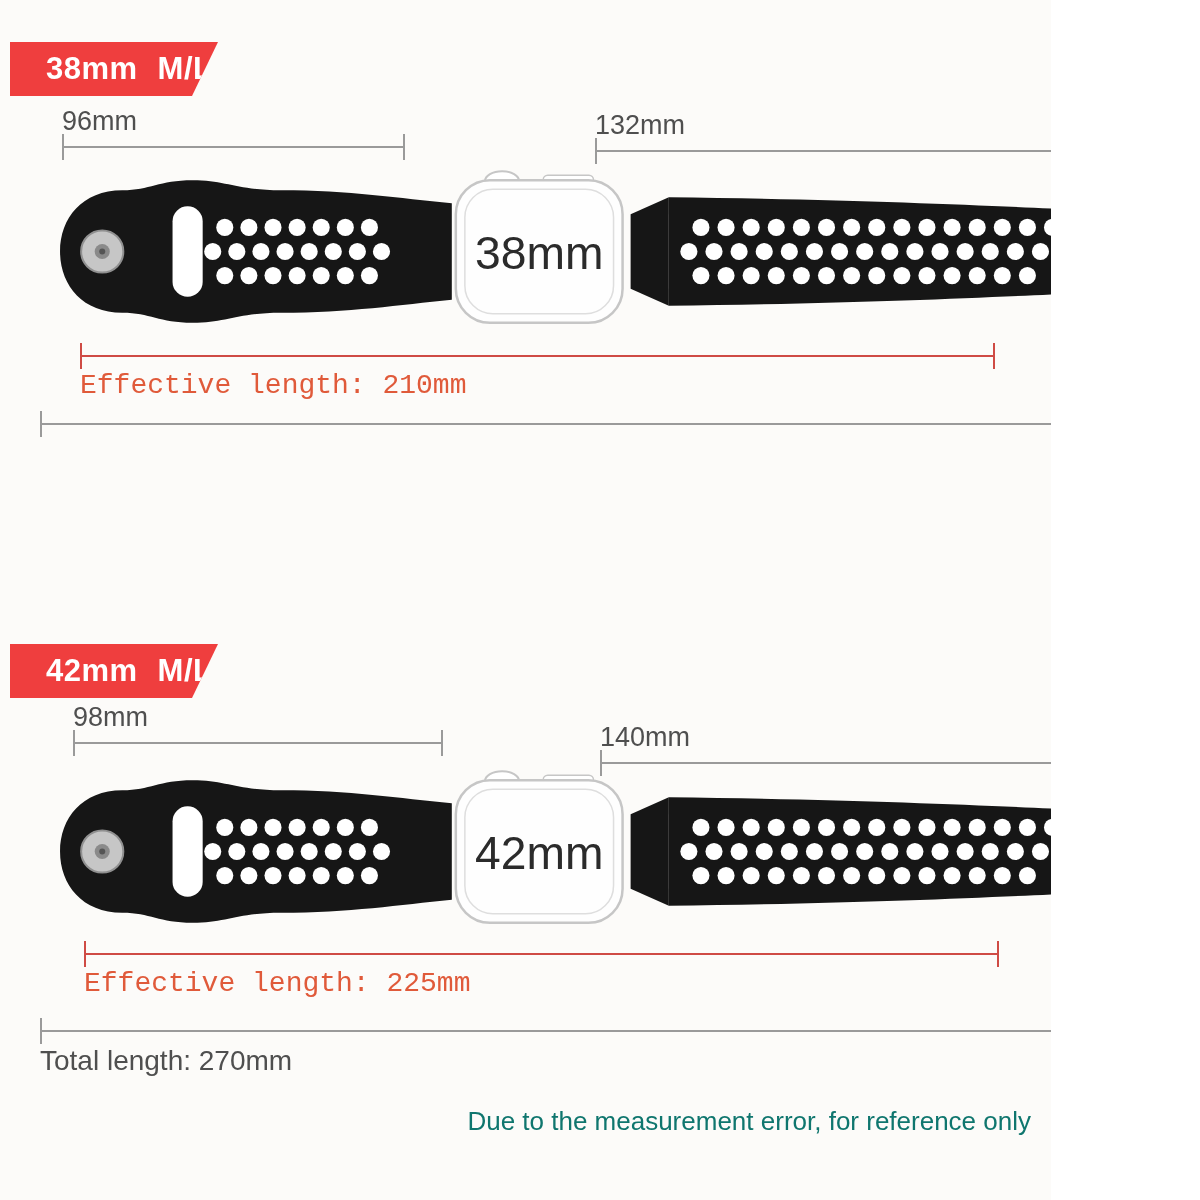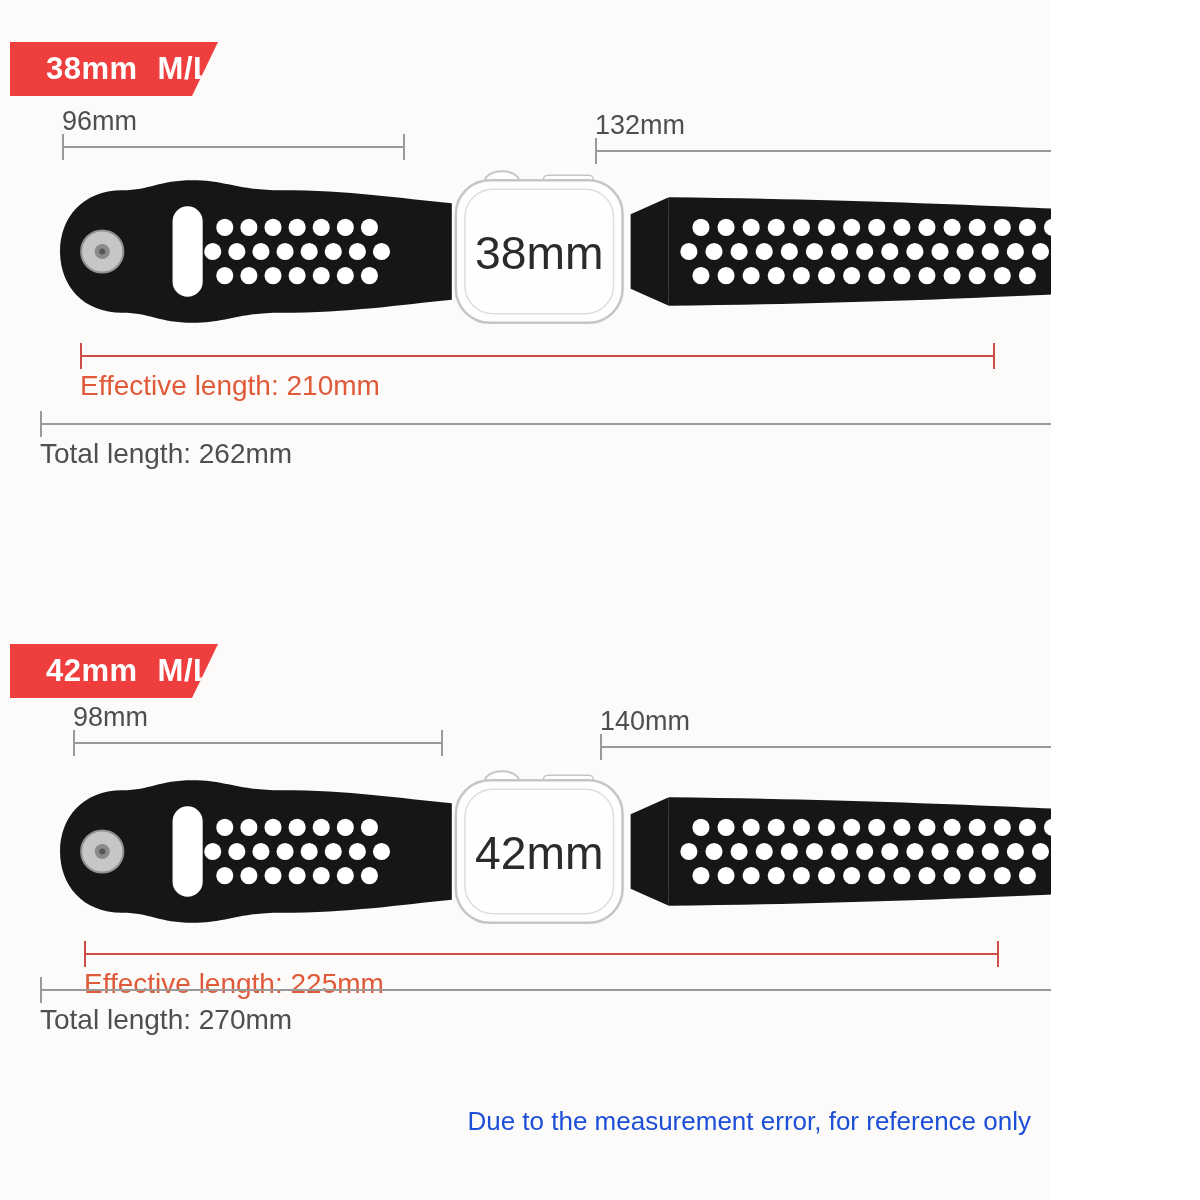--- a/index.html
+++ b/index.html
@@ -23,25 +23,25 @@
   .dim-rule{position:relative;height:2px;background:var(--lc);}
   .dim-rule::before,.dim-rule::after{
     content:"";position:absolute;top:-12px;width:2px;height:26px;background:var(--lc);
   }
   .dim-rule::before{left:0;}
   .dim-rule::after{right:0;}
   .dim.above .dim-rule{margin-top:8px;}
   .dim.below{padding-top:13px;}
   .dim.below .dim-label{margin-top:12px;}
   .dim.red{--lc:#cf4b45;}
-  .dim.red .dim-label{color:#e05a3a;font-size:28px;}
+  .dim.red .dim-label{color:#e05a3a;font-size:28px;font-family:Liberation Mono, monospace;}
   .dim.total .dim-label{font-size:28px;}
   .band{position:absolute;left:52px;}
   .disclaimer{
-    position:absolute;right:20px;top:1106px;font-size:26px;color:#1d4ed8;white-space:nowrap;text-align:right;
+    position:absolute;right:20px;top:1106px;font-size:26px;color:#0f766e;white-space:nowrap;text-align:right;
   }
   svg text{font-family:"Liberation Sans", sans-serif;}
 </style>
 </head>
 <body>
 
 <div id="canvas">
 
   <div>
     <div class="badge" style="top:42px;">
@@ -146,35 +146,34 @@
           <circle cx="971" cy="105" r="8.5" fill="#ffffff"></circle>
         </g>
     </svg>
 
     <div class="dim below red" style="left:80px;top:342px;width:915px;">
       <div class="dim-rule"></div>
       <div class="dim-label">Effective length: 210mm</div>
     </div>
     <div class="dim below total" style="left:40px;top:410px;width:1118px;">
       <div class="dim-rule"></div>
-      <div class="dim-label">Total length: 262mm</div>
     </div>
   </div>
 
   <div>
     <div class="badge" style="top:644px;">
       <span>42mm</span>
       <span>M/L</span>
     </div>
 
     <div class="dim above" style="left:73px;top:700px;width:370px;">
       <div class="dim-label">98mm</div>
       <div class="dim-rule"></div>
     </div>
-    <div class="dim above" style="left:600px;top:704px;width:550px;">
+    <div class="dim above" style="left:600px;top:720px;width:550px;">
       <div class="dim-label">140mm</div>
       <div class="dim-rule"></div>
     </div>
 
     <svg class="band band-svg" style="top:770px;" width="1105" height="163" viewBox="0 0 1100 162">
       <path fill="#161616" d="M70,20 C30,20 8,48 8,81 C8,114 30,142 70,142 C98,142 106,152 140,152 C174,152 184,142 228,142
            C296,142 346,134 398,129 L398,33 C346,28 296,20 228,20 C184,20 174,10 140,10 C106,10 98,20 70,20 Z"></path>
       <rect x="120" y="36" width="30" height="90" rx="15" fill="#ffffff"></rect>
       <circle cx="50" cy="81" r="21" fill="#c6c6c6" stroke="#909090" stroke-width="2"></circle>
       <circle cx="50" cy="81" r="7.5" fill="#8a8a8a"></circle>
@@ -257,20 +256,20 @@
           <circle cx="921" cy="105" r="8.5" fill="#ffffff"></circle>
           <circle cx="946" cy="105" r="8.5" fill="#ffffff"></circle>
           <circle cx="971" cy="105" r="8.5" fill="#ffffff"></circle>
         </g>
     </svg>
 
     <div class="dim below red" style="left:84px;top:940px;width:915px;">
       <div class="dim-rule"></div>
       <div class="dim-label">Effective length: 225mm</div>
     </div>
-    <div class="dim below total" style="left:40px;top:976px;width:1118px;">
+    <div class="dim below total" style="left:40px;top:1017px;width:1118px;">
       <div class="dim-rule"></div>
       <div class="dim-label">Total length: 270mm</div>
     </div>
   </div>
 
   <div class="disclaimer">Due to the measurement error, for reference only</div>
 </div>
 
 </body></html>

